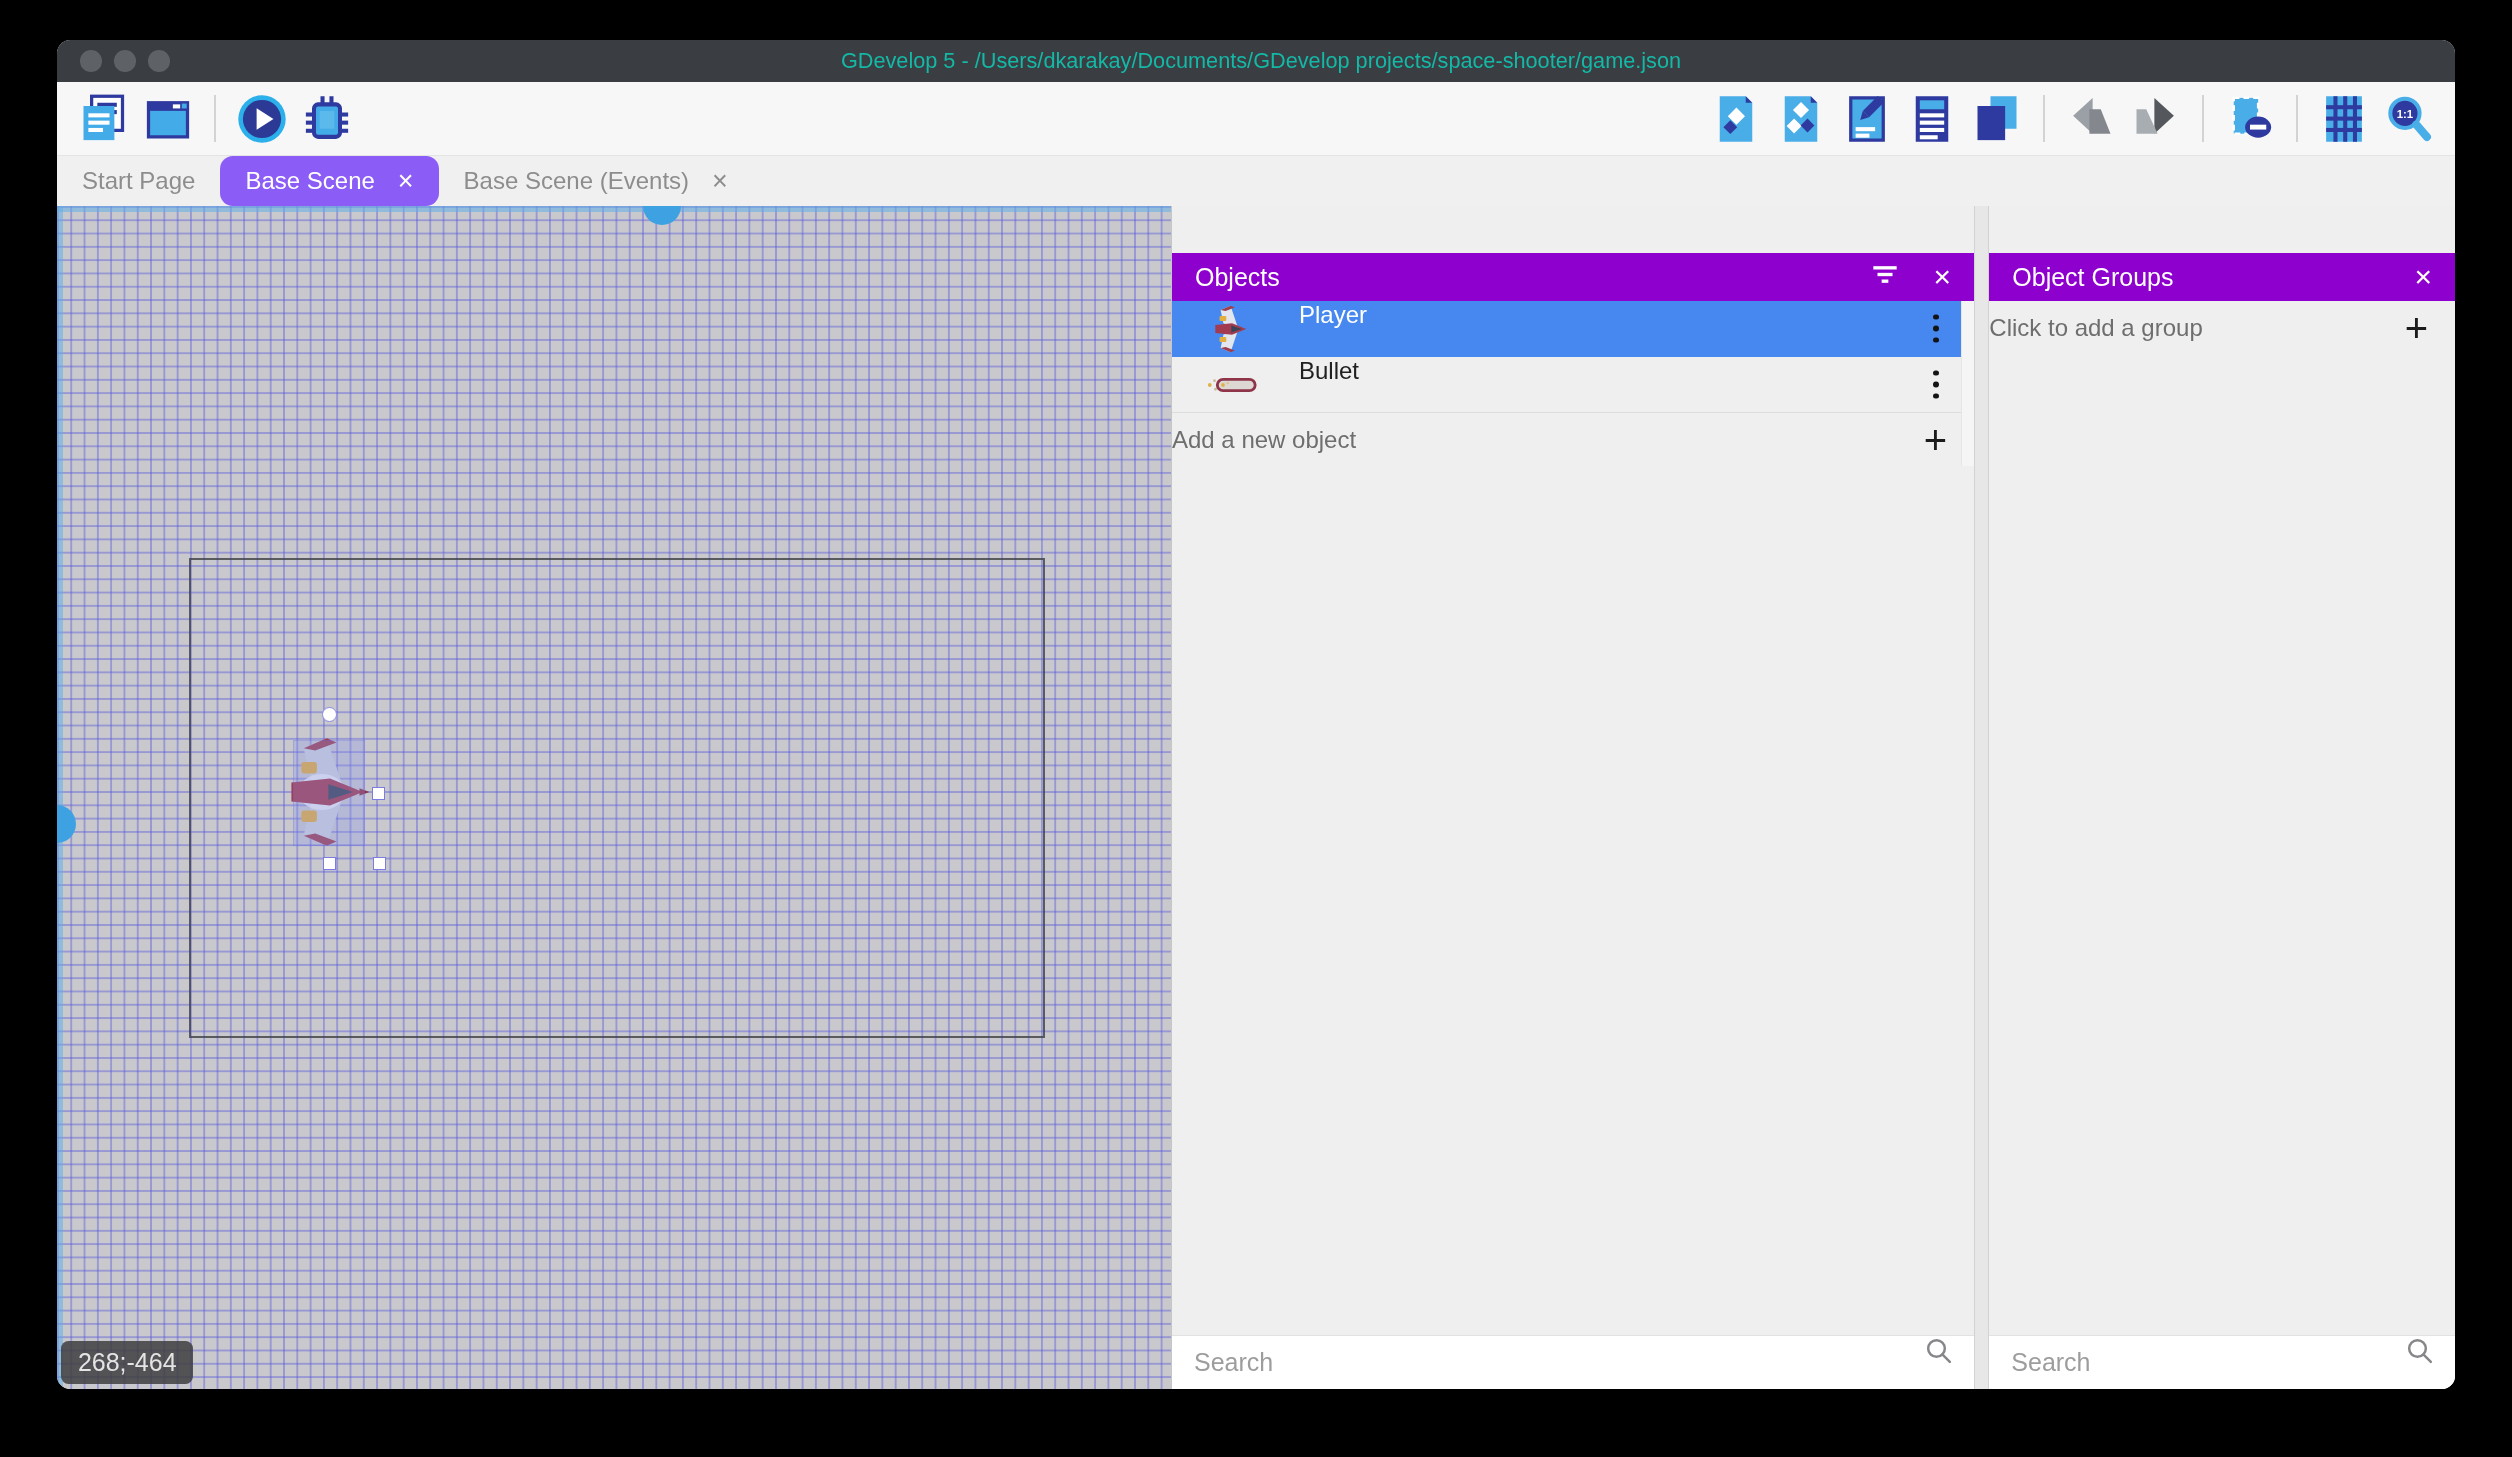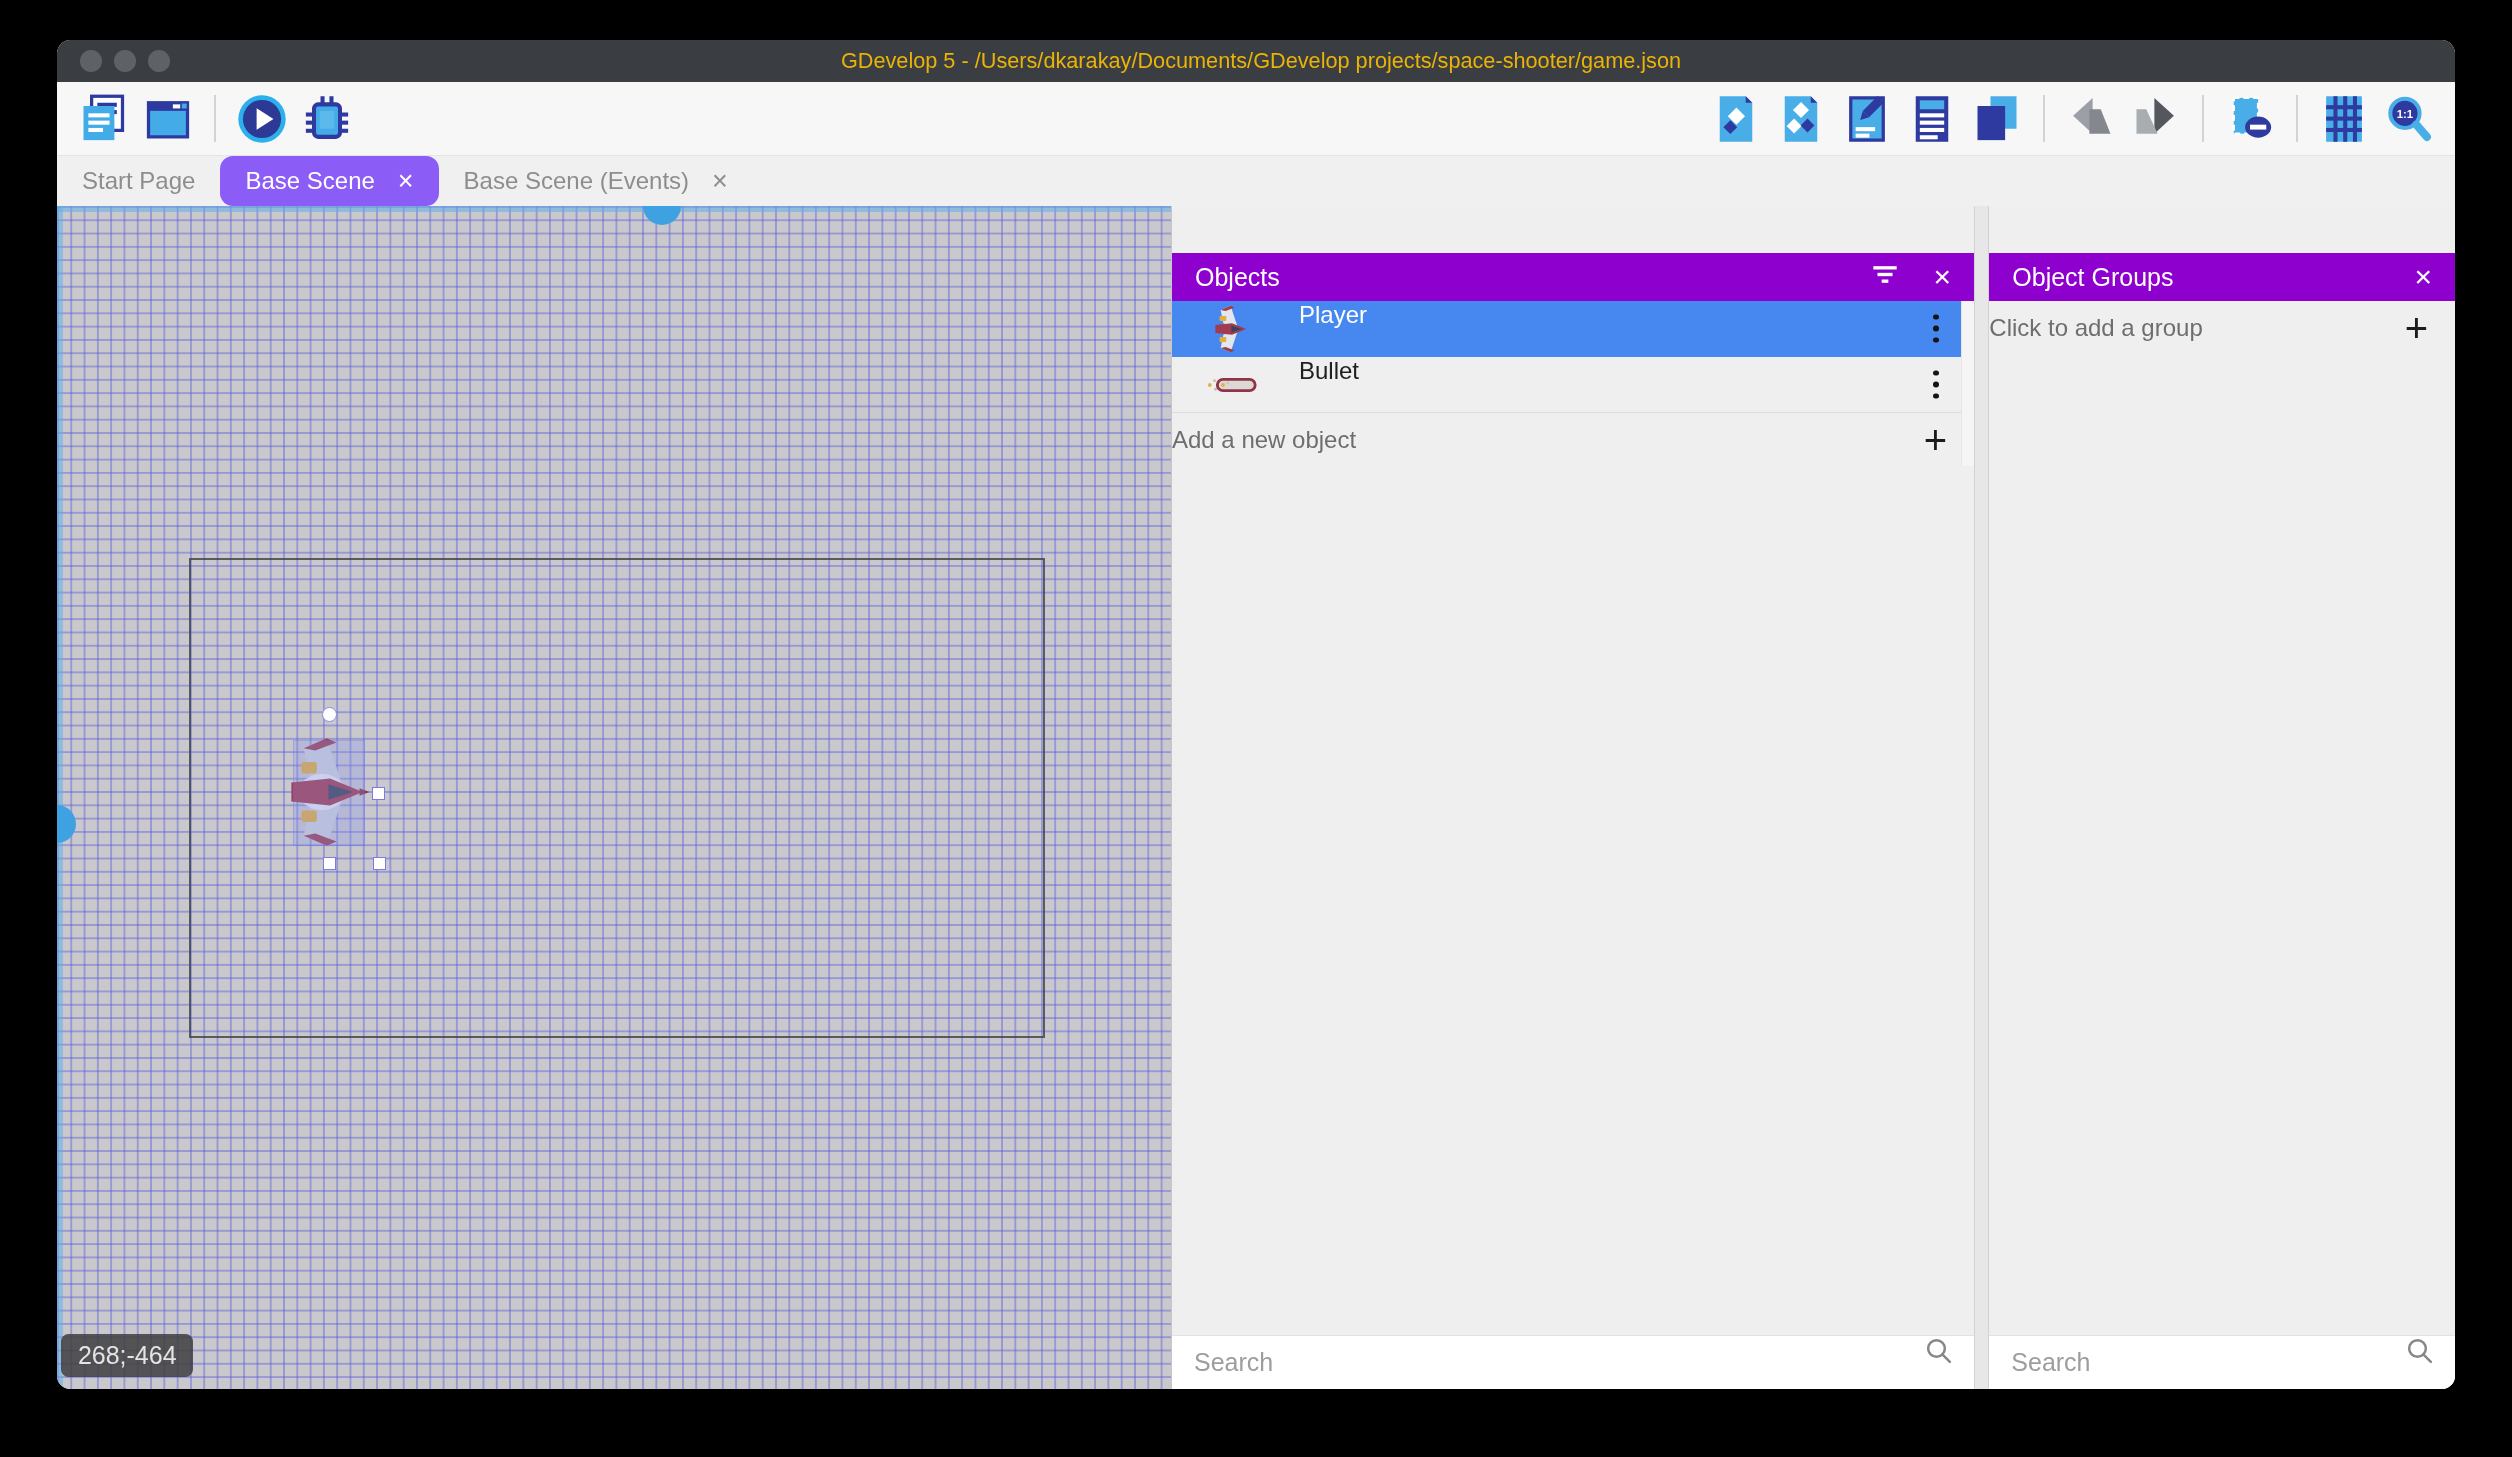--- a/index.html
+++ b/index.html
@@ -6,21 +6,21 @@
     font-family:"Liberation Sans","DejaVu Sans",sans-serif;-webkit-font-smoothing:antialiased;}
   .stage{position:relative;width:2512px;height:1458px;background:#000;}
   .window{position:absolute;left:57px;top:40px;width:2398px;height:1349px;border-radius:13.3px;
     overflow:hidden;background:#ececec;display:flex;flex-direction:column;box-shadow:0 20px 67px rgba(0,0,0,.7);}
 
   
   .titlebar{height:42px;background:#3a3d41;position:relative;flex:none;}
   .traffic{position:absolute;top:10px;left:23px;display:flex;gap:12.5px;}
   .traffic .light{width:21.7px;height:21.7px;border-radius:50%;background:#5e6266;}
   .titlebar .title{position:absolute;left:10px;right:0;top:0;height:44px;line-height:42px;text-align:center;
-    color:#eab308;font-size:21.7px;white-space:nowrap;}
+    color:#14b8a6;font-size:21.7px;white-space:nowrap;}
 
   
   .toolbar{height:73px;background:#f7f7f7;flex:none;display:flex;align-items:center;padding:0 13.3px;border-bottom:0.8px solid #e4e4e4;}
   .tb-btn{width:57px;height:57px;display:flex;align-items:center;justify-content:center;margin:0 4.2px;flex:none;}
   .tb-btn svg{width:52px;height:52px;display:block;}
   .tb-div{width:1.7px;height:47px;background:#d3d3d3;margin:0 13.3px;flex:none;}
   .tb-spacer{flex:1;}
 
   
   .tabbar{height:50px;background:#f0f0f1;flex:none;display:flex;align-items:stretch;}
@@ -40,21 +40,21 @@
   .scene-frame{position:absolute;left:132px;top:352px;width:852px;height:476px;border:2.5px solid rgba(62,64,68,.8);}
   .hscroll-track{position:absolute;left:0;top:0;right:0;height:5.8px;background:rgba(98,174,230,.55);}
   .hscroll-thumb{position:absolute;left:586px;top:0;width:38px;height:19px;background:#3ea2e2;border-radius:0 0 19px 19px;}
   .vscroll-track{position:absolute;left:0;top:0;bottom:0;width:5.8px;background:rgba(98,174,230,.55);}
   .vscroll-thumb{position:absolute;left:0;top:599px;width:19px;height:38px;background:#3ea2e2;border-radius:0 19px 19px 0;}
   .ship{position:absolute;left:232px;top:530px;width:82px;height:112px;}
   .sel-overlay{position:absolute;left:237px;top:535px;width:70px;height:104px;background:rgba(138,148,235,.30);
     outline:0.8px solid rgba(110,120,230,.45);}
   .handle{position:absolute;width:13.3px;height:13.3px;background:#fff;border:1.7px solid #7b7be2;box-sizing:border-box;}
   .handle.rotate{width:15px;height:15px;border-radius:50%;border:1.7px solid #8a8ae2;}
-  .coords-badge{position:absolute;left:4.2px;bottom:12px;height:43px;line-height:43px;padding:0 16.7px;
+  .coords-badge{position:absolute;left:4.2px;bottom:5px;height:43px;line-height:43px;padding:0 16.7px;
     background:rgba(62,62,64,.85);color:#e4e4e4;font-size:25px;border-radius:7.5px;}
 
   
   .panel{display:flex;flex-direction:column;min-height:0;background:#efefef;}
   .panel-header{height:48px;background:#8e00cd;color:#fff;display:flex;align-items:center;
     padding:0 23px;font-size:25px;flex:none;margin-top:47px;}
   .panel-header .ph-spacer{flex:1;}
   .panel-header .close{font-size:30px;line-height:1;color:#fff;}
   .filter-icon{margin-right:33px;display:block;}
   .list-row{height:55px;display:flex;flex:none;position:relative;border-bottom:0.8px solid #dcdcdc;}

